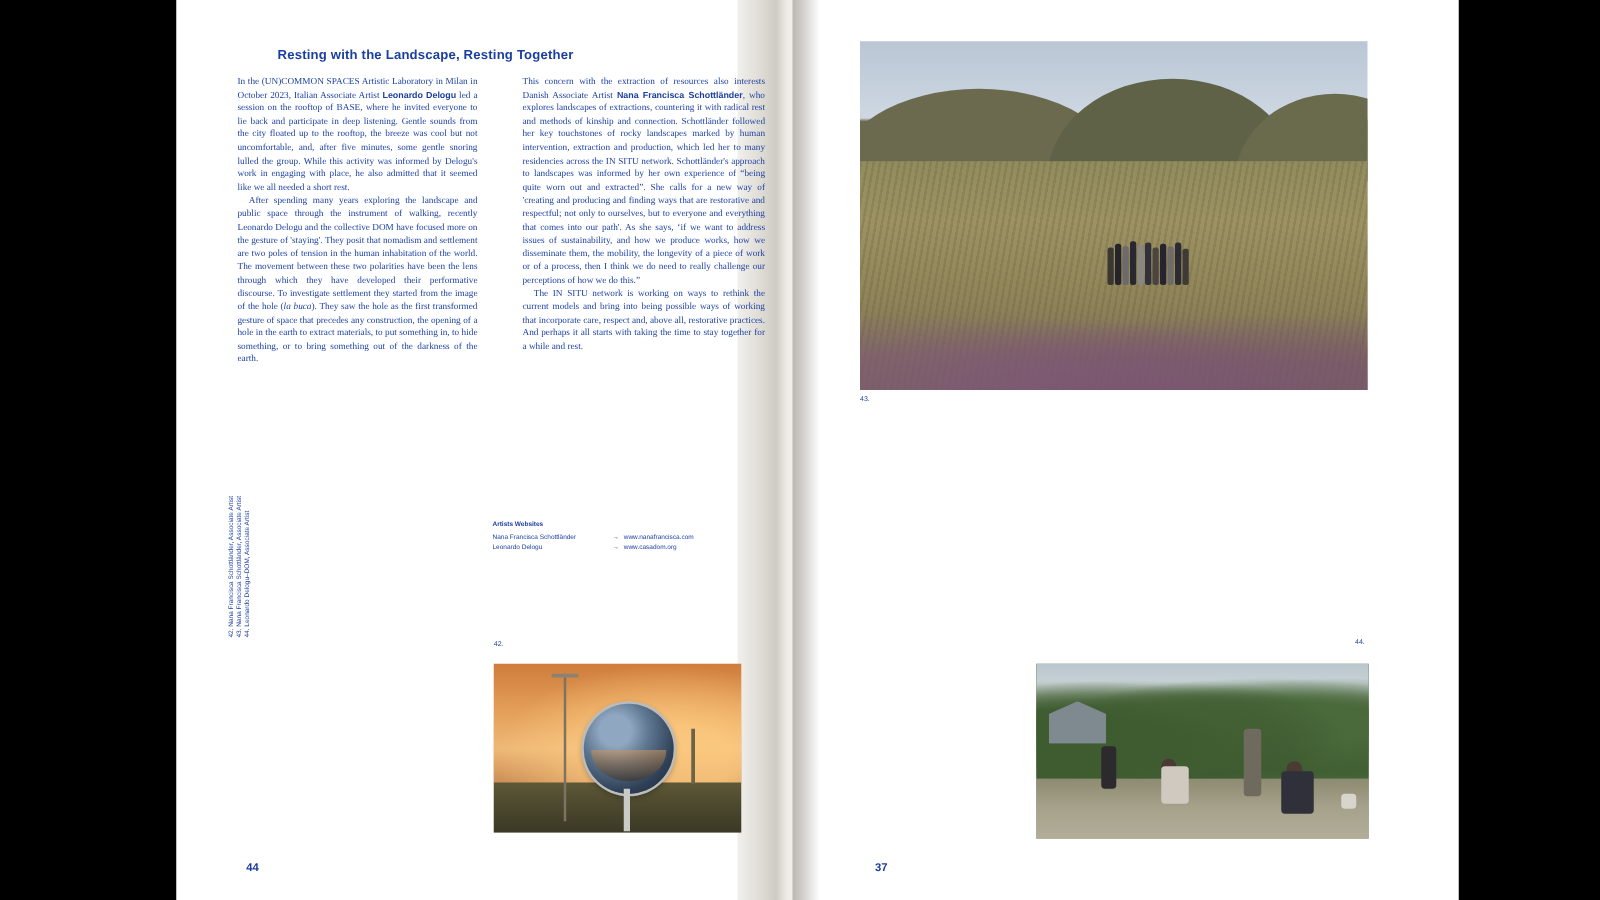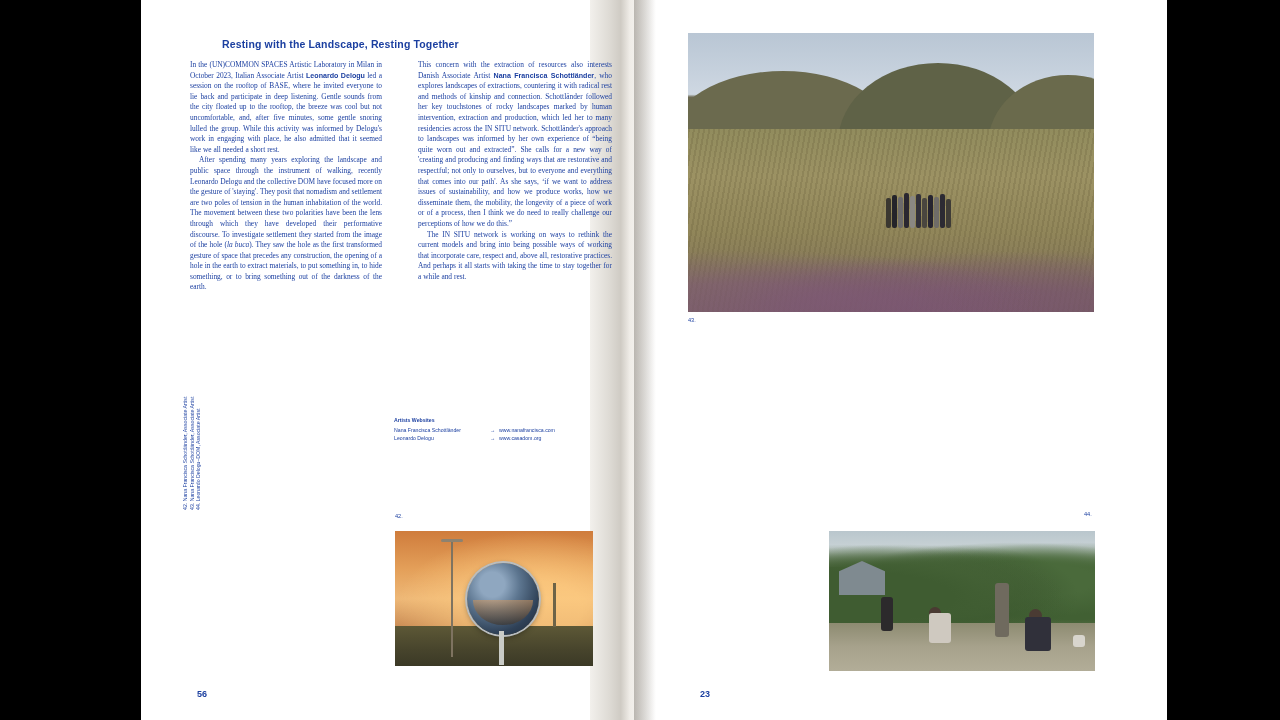--- a/index.html
+++ b/index.html
@@ -346,16 +346,16 @@
     <div class="ground"></div>
     <div class="p p1"></div>
     <div class="p p2b"></div>
     <div class="p p2"></div>
     <div class="p p3"></div>
     <div class="p p4b"></div>
     <div class="p p4"></div>
     <div class="p bucket"></div>
   </div>
 
-  <div class="pagenum pn-left">56</div>
-  <div class="pagenum pn-right">23</div>
+  <div class="pagenum pn-left">44</div>
+  <div class="pagenum pn-right">37</div>
 
 </div>
 
 </body></html>

